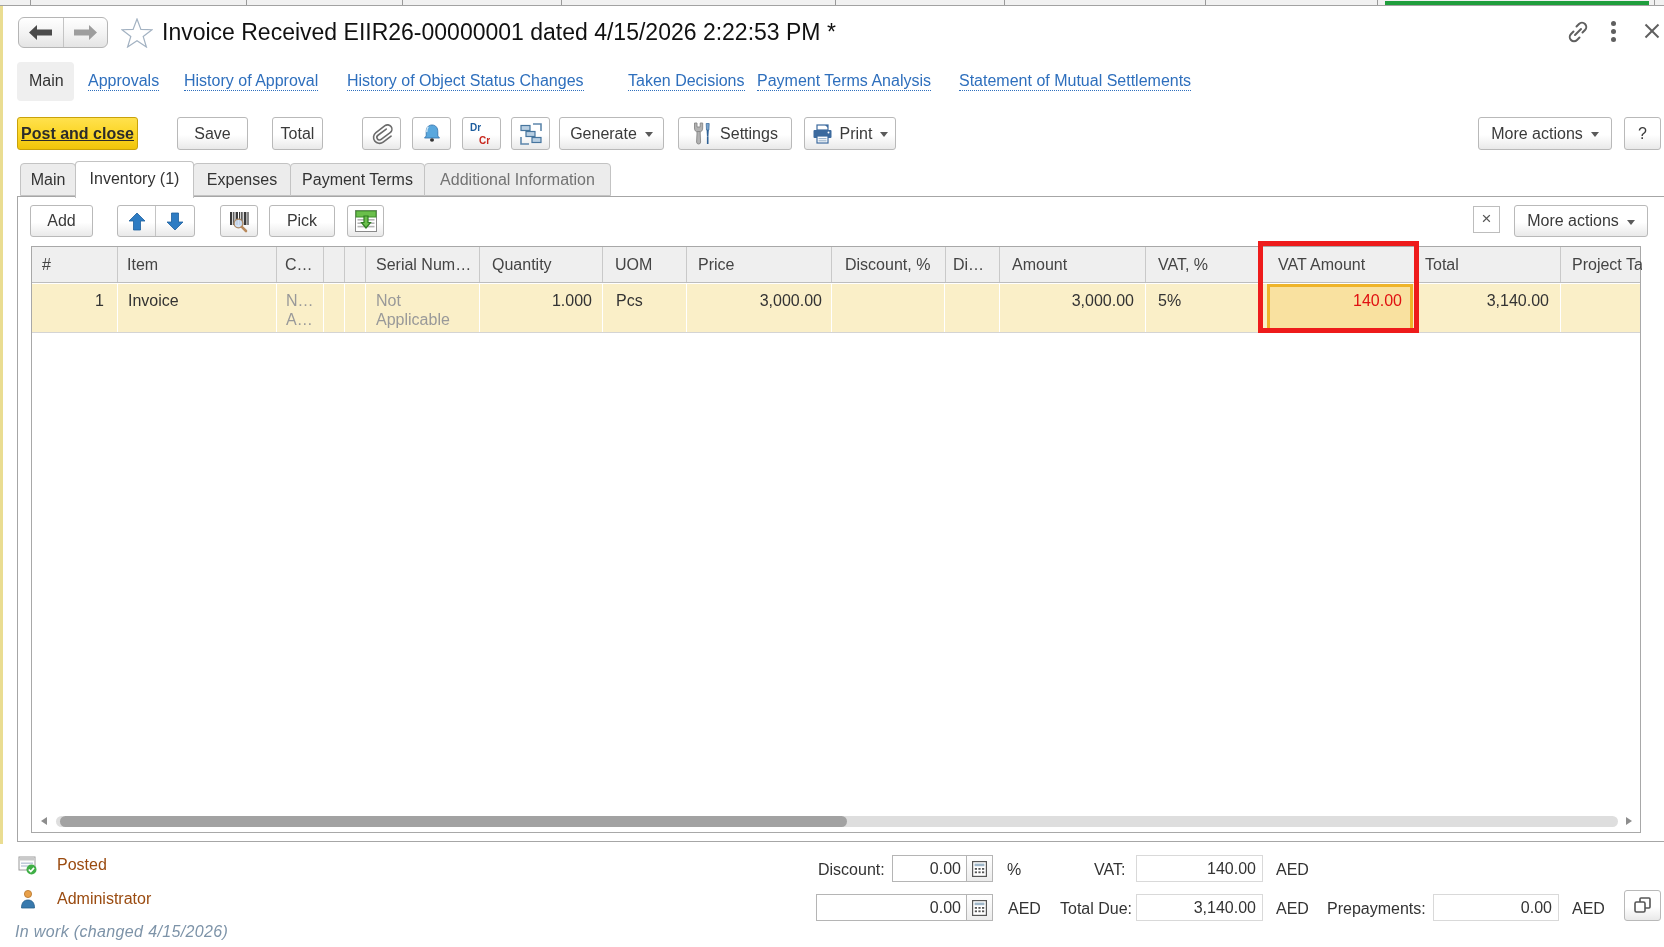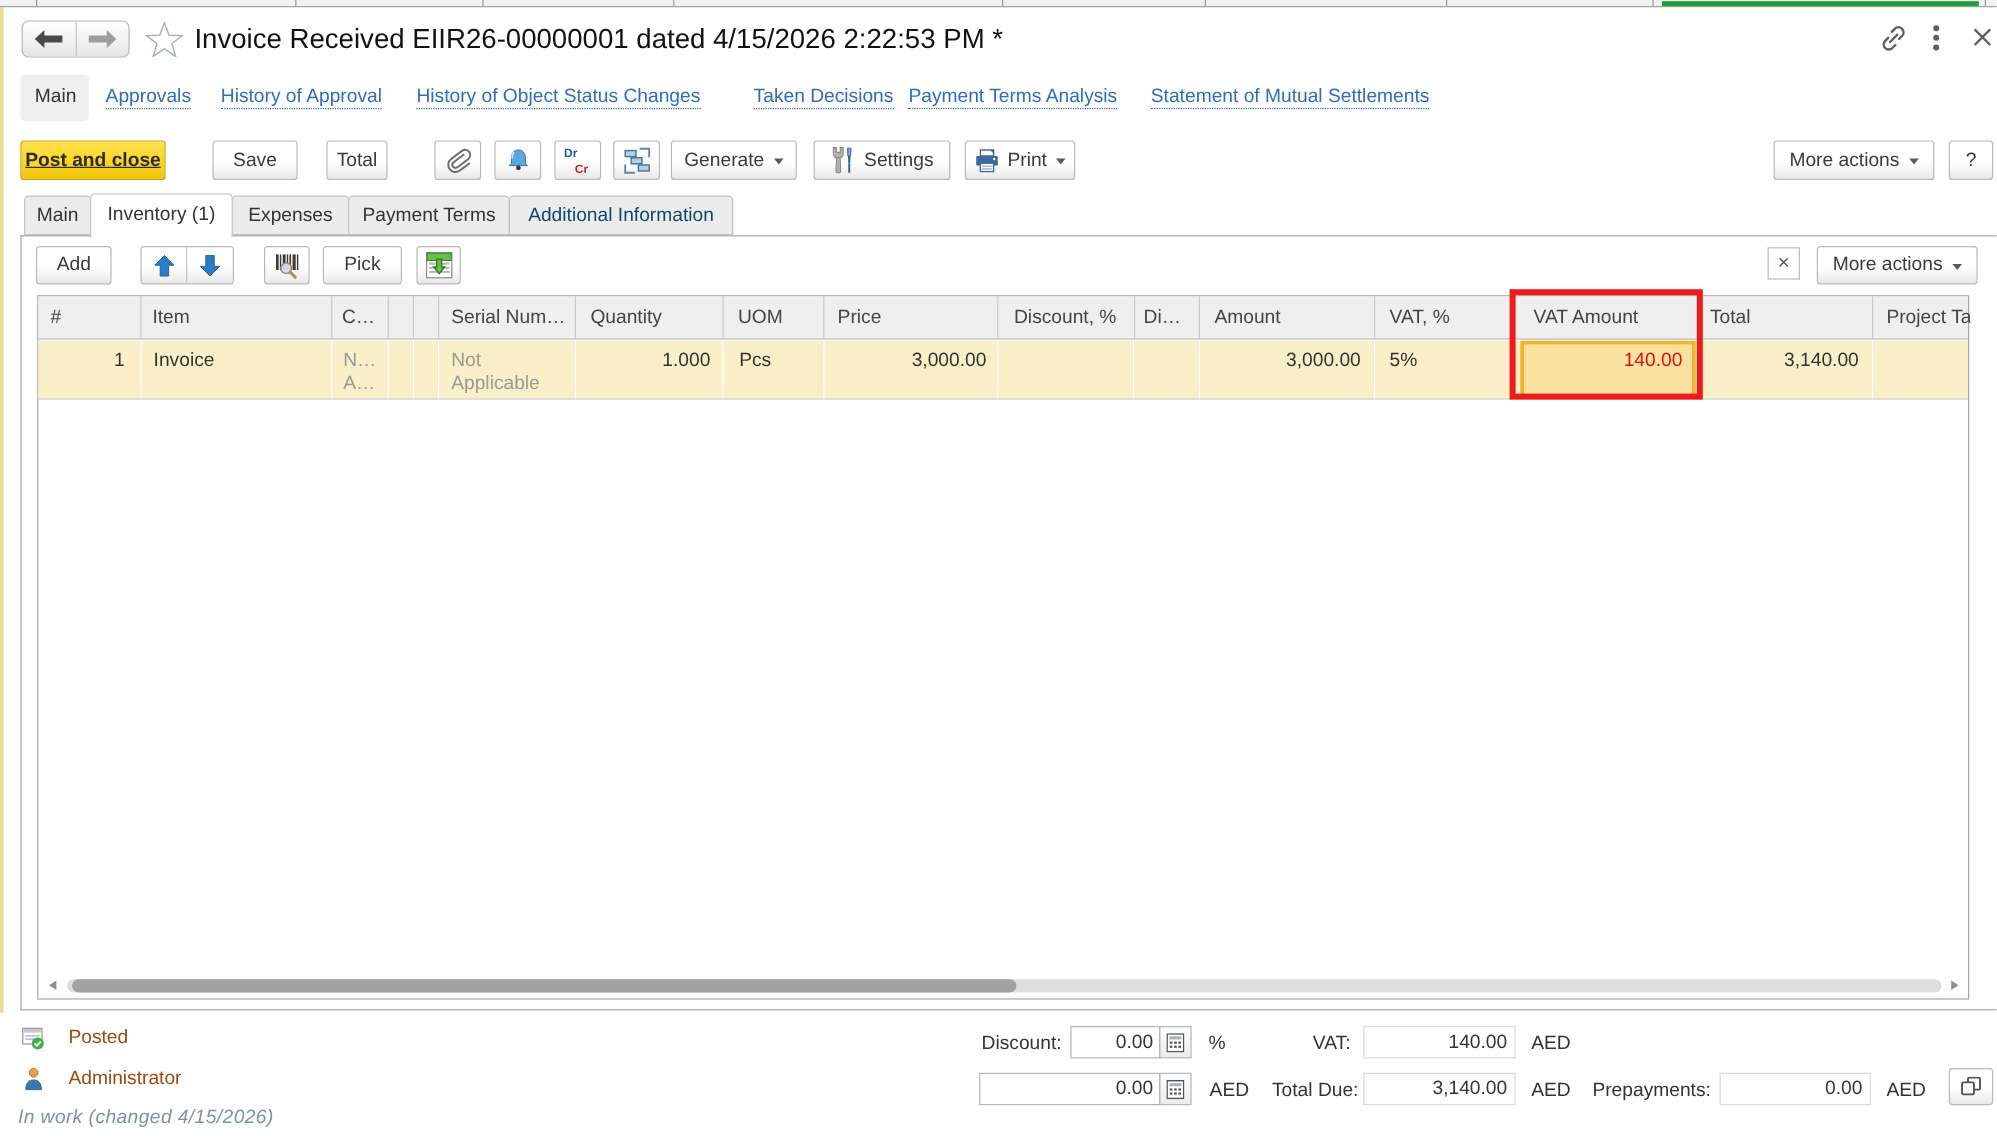--- a/index.html
+++ b/index.html
@@ -137,21 +137,21 @@
   </svg>
   Print<span class="caret"></span>
 </div>
 <div class="btn" style="left:1478px;top:117px;width:134px;">More actions<span class="caret"></span></div>
 <div class="btn" style="left:1624px;top:117px;width:37px;">?</div>
 
 <div class="abs" style="left:20px;top:163px;width:56px;height:33px;background:#ececec;border:1px solid #c3c3c3;border-radius:4px 4px 0 0;font-size:16px;color:#333;text-align:center;line-height:32px;">Main</div>
 <div class="abs" style="left:75px;top:161px;width:119px;height:37px;background:#fff;border:1px solid #c3c3c3;border-bottom:none;border-radius:4px 4px 0 0;font-size:16px;color:#333;text-align:center;line-height:34px;z-index:2;">Inventory (1)</div>
 <div class="abs" style="left:193px;top:163px;width:98px;height:33px;background:#ececec;border:1px solid #c3c3c3;border-radius:4px 4px 0 0;font-size:16px;color:#333;text-align:center;line-height:32px;">Expenses</div>
 <div class="abs" style="left:290px;top:163px;width:135px;height:33px;background:#ececec;border:1px solid #c3c3c3;border-radius:4px 4px 0 0;font-size:16px;color:#333;text-align:center;line-height:32px;">Payment Terms</div>
-<div class="abs" style="left:424px;top:163px;width:187px;height:33px;background:#ececec;border:1px solid #c3c3c3;border-radius:4px 4px 0 0;font-size:16px;color:#0c4a6e;text-align:center;line-height:32px;">Additional Information</div>
+<div class="abs" style="left:424px;top:163px;width:187px;height:33px;background:#ececec;border:1px solid #c3c3c3;border-radius:4px 4px 0 0;font-size:16px;color:#737373;text-align:center;line-height:32px;">Additional Information</div>
 
 <div class="btn btn2" style="left:30px;top:205px;width:63px;">Add</div>
 <div class="abs" style="left:117px;top:205px;width:78px;height:32px;border:1px solid #b9b9b9;border-radius:3px;background:linear-gradient(#ffffff,#ffffff 55%,#e9e9e9);"></div>
 <div class="abs" style="left:155px;top:206px;width:1px;height:30px;background:#c4c4c4;"></div>
 <svg class="abs" style="left:128px;top:212px;" width="18" height="19" viewBox="0 0 18 19">
   <path d="M9 1 L17 9 L12.5 9 L12.5 18 L5.5 18 L5.5 9 L1 9 Z" fill="#2e7cc3" stroke="#1d5f9e" stroke-width="0.8"></path>
 </svg>
 <svg class="abs" style="left:166px;top:212px;" width="18" height="19" viewBox="0 0 18 19">
   <path d="M9 18 L1 10 L5.5 10 L5.5 1 L12.5 1 L12.5 10 L17 10 Z" fill="#2e7cc3" stroke="#1d5f9e" stroke-width="0.8"></path>
 </svg>

